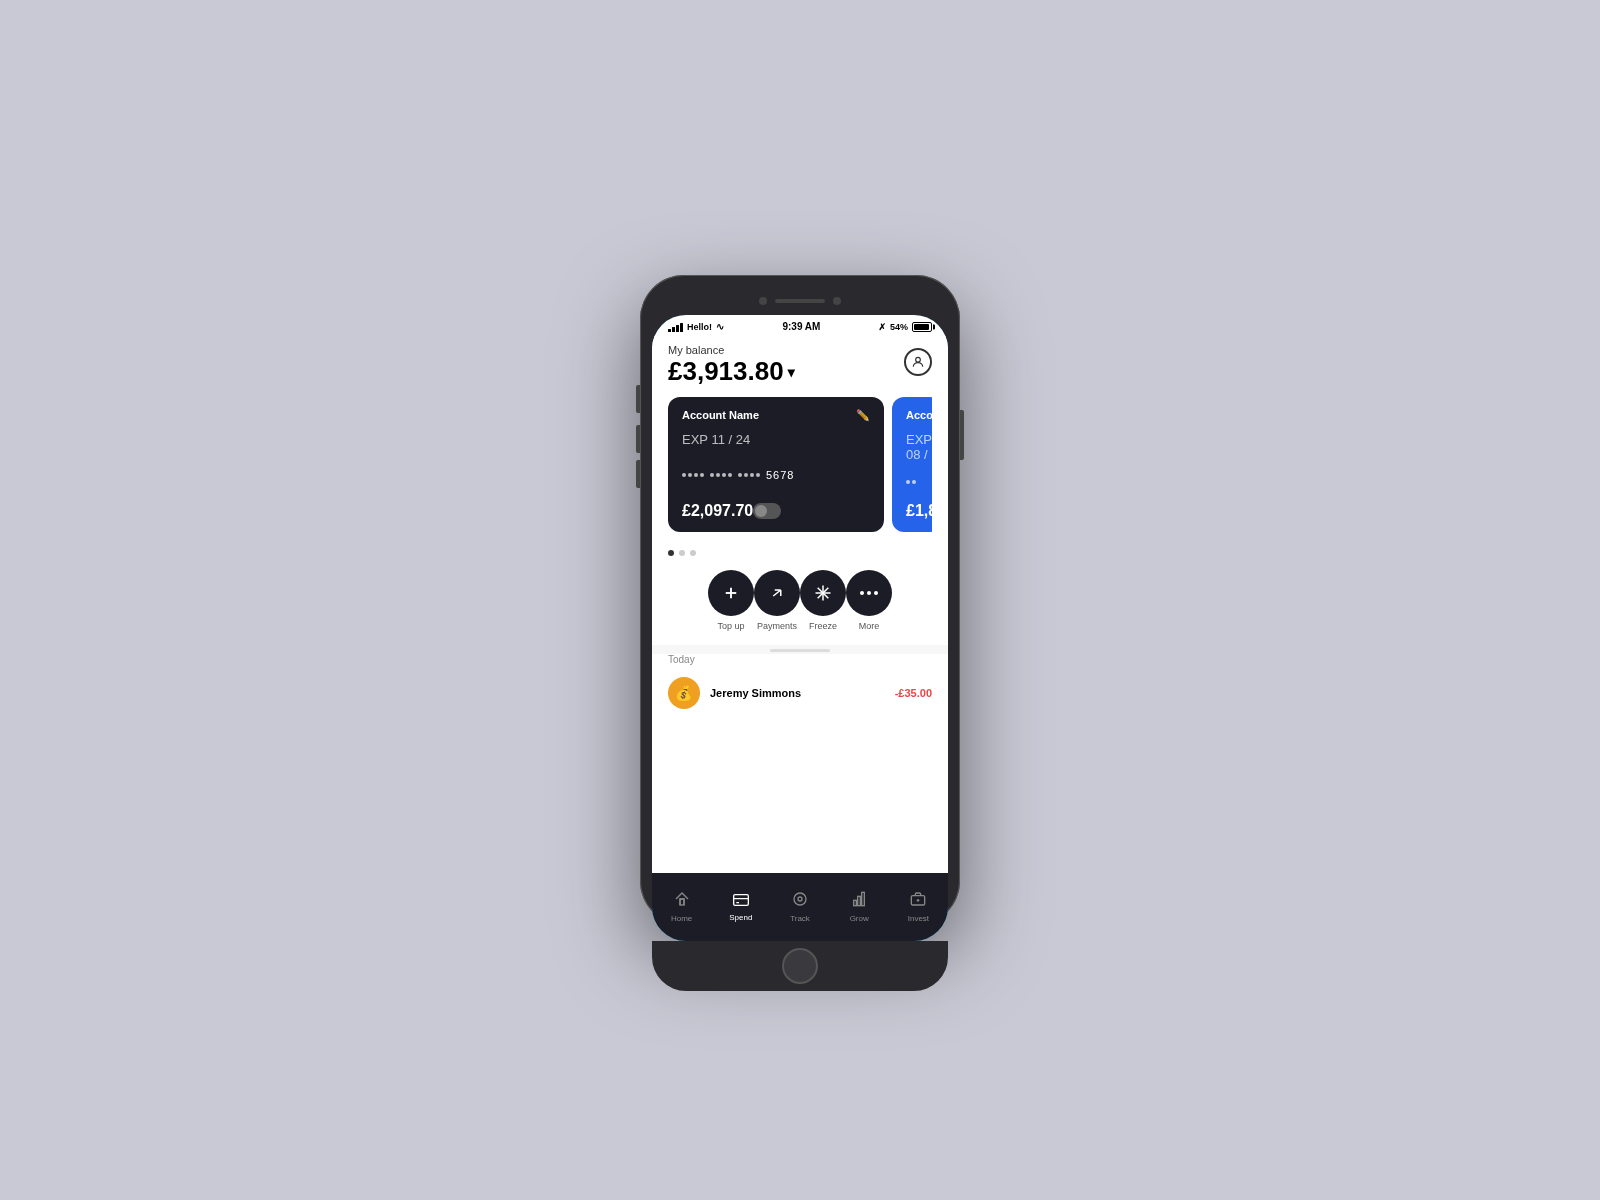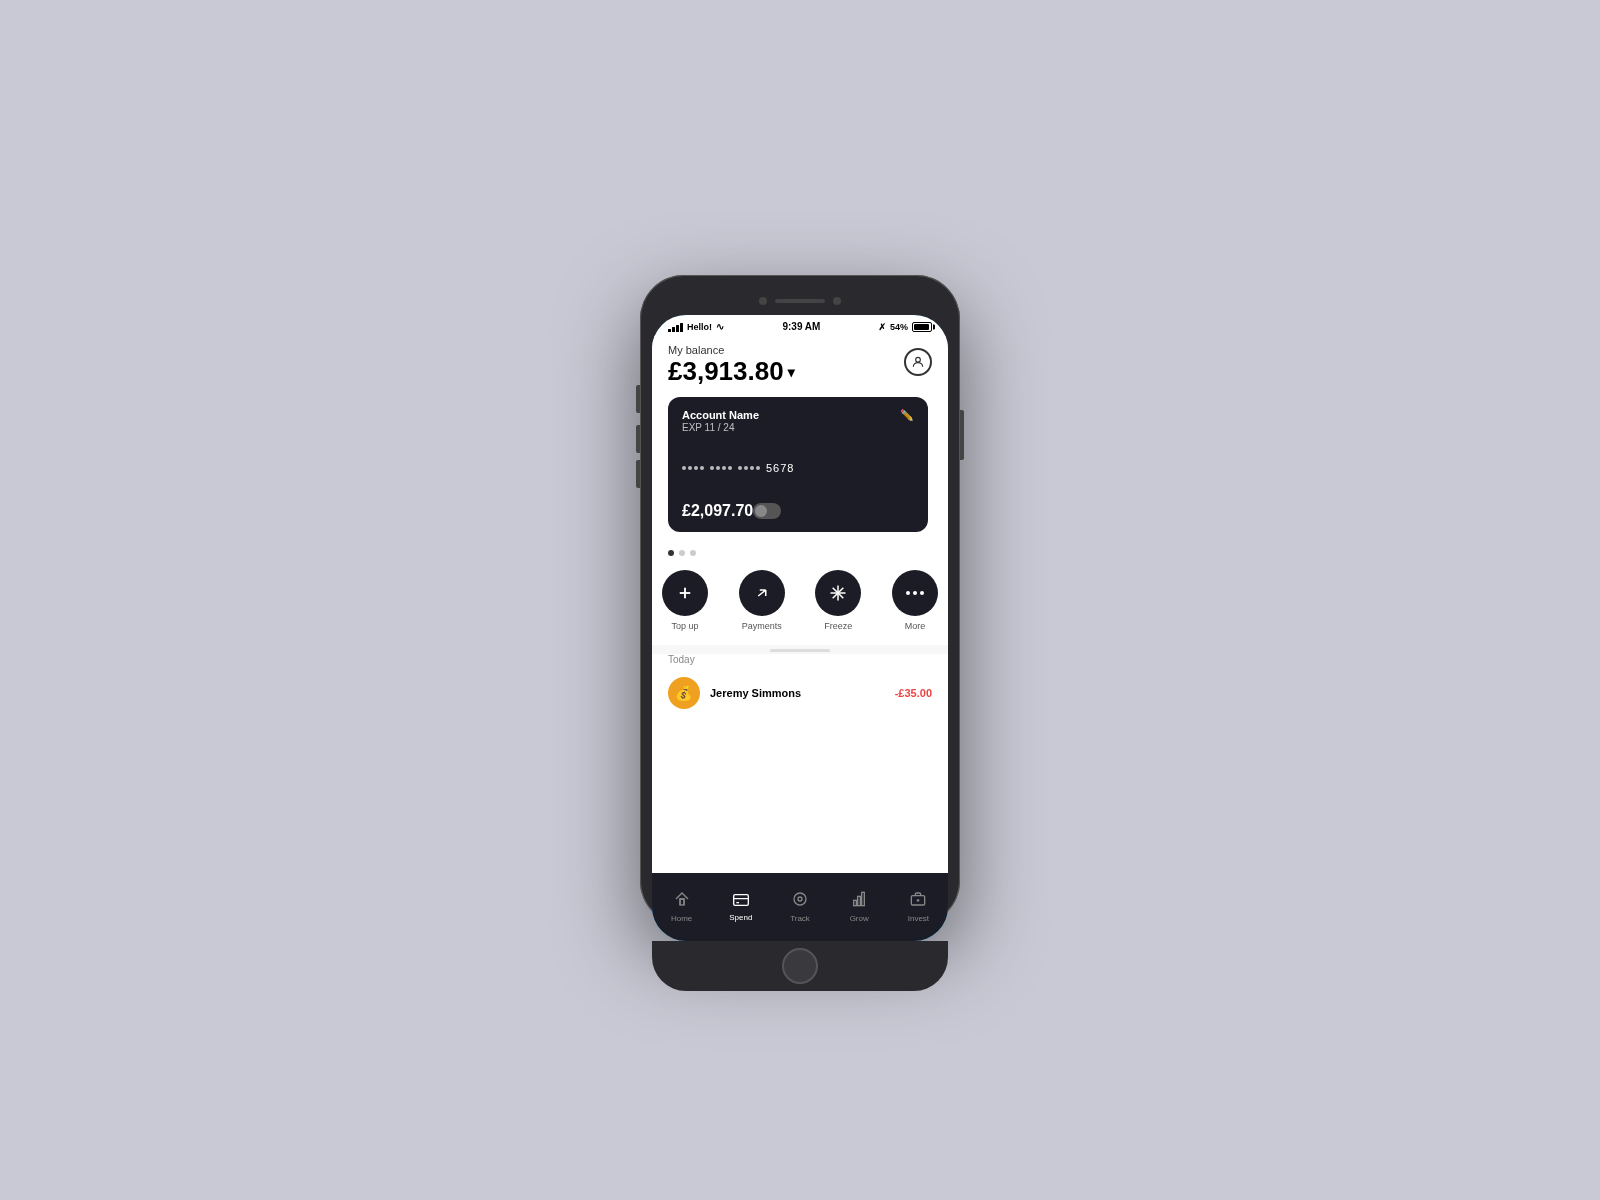--- a/index.html
+++ b/index.html
@@ -199,21 +199,21 @@
     }
 
     .cards-scroll {
       display: flex;
       gap: 8px;
       overflow: hidden;
     }
 
     .card {
       flex-shrink: 0;
-      width: 260px;
+      width: 216px;
       height: 135px;
       border-radius: 12px;
       padding: 12px 14px;
       position: relative;
       display: flex;
       flex-direction: column;
       justify-content: space-between;
     }
 
     .card-dark {
@@ -233,23 +233,23 @@
       align-items: flex-start;
       justify-content: space-between;
     }
 
     .card-name {
       font-size: 11px;
       font-weight: 600;
     }
 
     .card-exp {
-      font-size: 10px;
+      font-size: 13px;
       opacity: 0.7;
-      margin-top: 1px;
+      margin-top: 11px;
     }
 
     .card-edit-icon {
       font-size: 11px;
       opacity: 0.8;
     }
 
     .card-number {
       display: flex;
       align-items: center;
@@ -315,21 +315,21 @@
     }
     .dot-ind.active {
       background: #333;
     }
 
     
     .quick-actions {
       background: #fff;
       padding: 10px 10px 14px;
       display: flex;
-      justify-content: space-between;
+      justify-content: center;
       flex-shrink: 0;
     }
 
     .action-item {
       display: flex;
       flex-direction: column;
       align-items: center;
       gap: 5px;
     }
 

